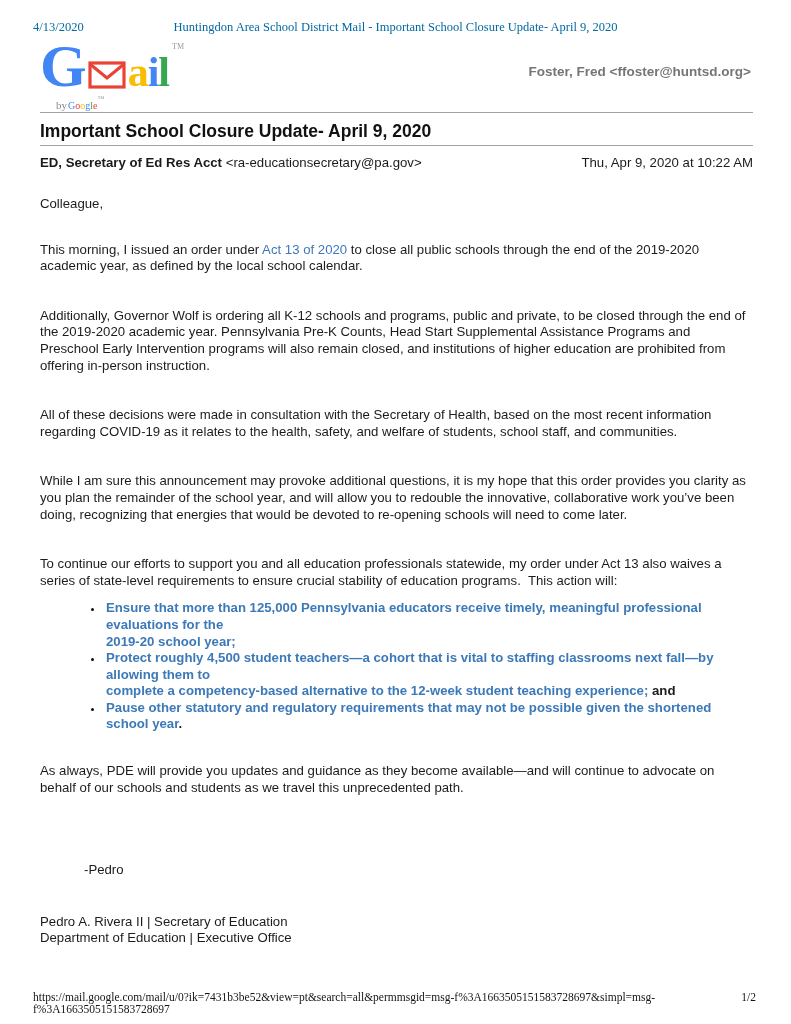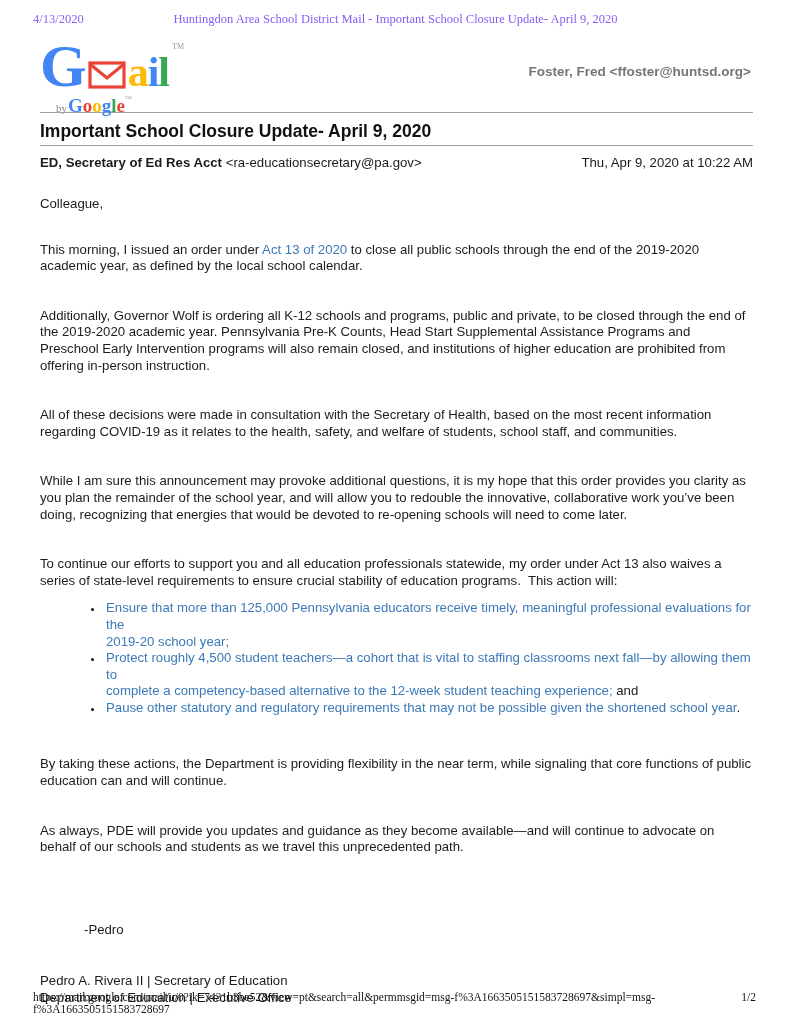--- a/index.html
+++ b/index.html
@@ -7,23 +7,23 @@
     width: 791px; height: 1024px;
     background: #ffffff;
     font-family: "Liberation Sans", sans-serif;
     color: #1b1b1b;
     position: relative;
     overflow: hidden;
   }
 
   
   .print-header {
-    position: absolute; top: 12px; left: 33px; right: 33px;
+    position: absolute; top: 20px; left: 33px; right: 33px;
     font-family: "Liberation Serif", serif;
-    font-size: 12.5px; color: #8b5cf6;
+    font-size: 12.5px; color: #0369a1;
     height: 16px;
   }
   .ph-date { position: absolute; left: 0; top: 0; }
   .ph-title { display: block; text-align: center; }
 
   .print-footer {
     position: absolute; top: 991px; left: 33px; right: 33px;
     font-family: "Liberation Serif", serif;
     font-size: 11.5px; color: #141414;
   }
@@ -44,21 +44,21 @@
   .lg-m  { align-self: flex-end; margin: 0 2px 1px 3px; }
   .lg-a  { font-size: 42px; color: #fbbc05; letter-spacing: -1px; }
   .lg-i  { font-size: 42px; color: #4285f4; letter-spacing: -1px; }
   .lg-l  { font-size: 42px; color: #34a853; }
   .lg-tm { font-size: 8px; color: #9a9a9a; align-self: flex-start; margin: 2px 0 0 2px; font-weight: normal; }
   .logo-by {
     font-family: "Liberation Serif", serif;
     margin: 4px 0 0 16px; line-height: 1;
   }
   .by-word { color: #8a8a8a; font-size: 11px; margin-right: 1px; }
-  .goo { font-size: 19px; font-weight: bold; letter-spacing: 0; }
+  .goo { font-size: 10px; font-weight: normal; letter-spacing: 0; }
   .goo span:nth-child(1) { color: #4285f4; }
   .goo span:nth-child(2) { color: #ea4335; }
   .goo span:nth-child(3) { color: #fbbc05; }
   .goo span:nth-child(4) { color: #4285f4; }
   .goo span:nth-child(5) { color: #34a853; }
   .goo span:nth-child(6) { color: #ea4335; }
   .goo-tm { font-size: 7px; color: #9a9a9a; vertical-align: top; }
 
   .account { font-weight: bold; color: #757575; font-size: 13.5px; margin-top: 22px; }
 
@@ -83,21 +83,21 @@
     margin: 26px 36px 0 40px;
     font-size: 13.2px; line-height: 16.6px; color: #1c1c1c;
   }
   .email-body p { margin: 0 0 33px 0; white-space: pre-wrap; }
   p.greeting   { margin-bottom: 29px; }
   p.p-continue { margin-bottom: 11px; }
   p.p-always   { margin-bottom: 66px; }
   p.signoff    { margin-bottom: 35px; margin-left: 44px; }
   p.signature  { margin-bottom: 13px; }
 
-  ul.bullets { margin: 0 0 40px 0; padding: 0 0 0 64px; list-style: disc; }
+  ul.bullets { margin: 0 0 30px 0; padding: 0 0 0 64px; list-style: disc; font-weight: bold; }
   ul.bullets li { margin: 0; padding-left: 2px; line-height: 16.6px; white-space: pre-wrap; }
   ul.bullets li::marker { color: #111; font-size: 11px; }
 
   .link, .blue-text { color: #3c79b8; text-decoration: none; cursor: pointer; }
 </style>
 </head>
 <body>
 
 <div class="page">
 
@@ -162,22 +162,20 @@
 series of state-level requirements to ensure crucial stability of education programs.  This action will:</p>
 
     <ul class="bullets">
       <li><span class="blue-text">Ensure that more than 125,000 Pennsylvania educators receive timely, meaningful professional evaluations for the
 2019-20 school year;</span><span></span></li>
       <li><span class="blue-text">Protect roughly 4,500 student teachers—a cohort that is vital to staffing classrooms next fall—by allowing them to
 complete a competency-based alternative to the 12-week student teaching experience;</span><span> and</span></li>
       <li><span class="blue-text">Pause other statutory and regulatory requirements that may not be possible given the shortened school year</span><span>.</span></li>
     </ul>
 
-    <p>By taking these actions, the Department is providing flexibility in the near term, while signaling that core functions of public
-education can and will continue.</p>
 
     <p class="p-always">As always, PDE will provide you updates and guidance as they become available—and will continue to advocate on
 behalf of our schools and students as we travel this unprecedented path.</p>
 
     <p class="signoff">-Pedro</p>
 
     <p class="signature">Pedro A. Rivera II | Secretary of Education
 Department of Education | Executive Office</p>
   </div>
 

